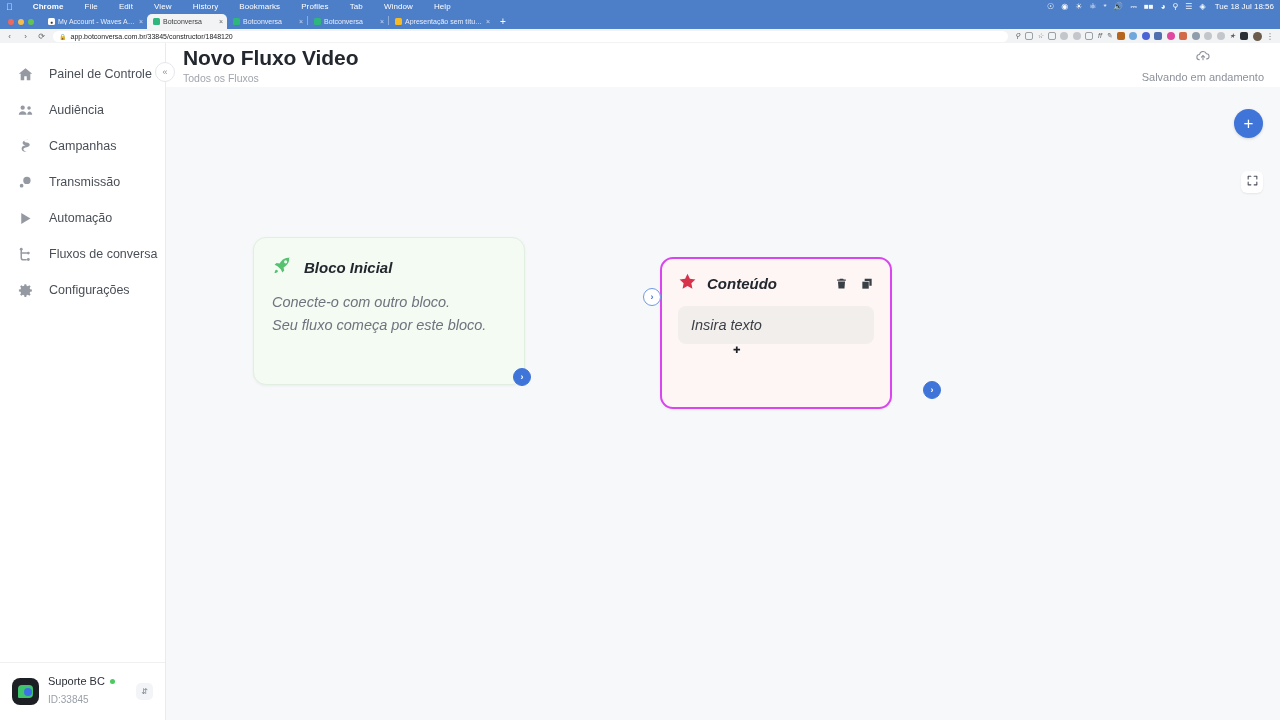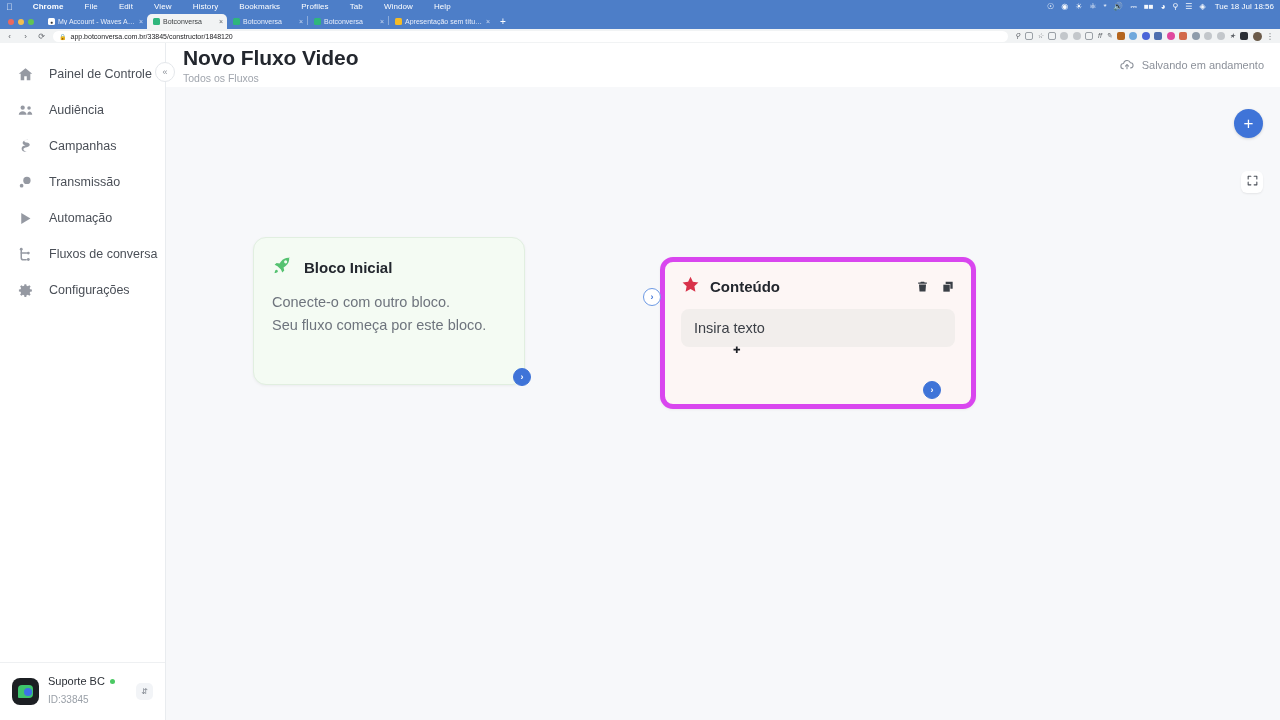--- a/index.html
+++ b/index.html
@@ -143,21 +143,21 @@
   .main { flex: 1; display: flex; flex-direction: column; position: relative; }
   .header {
     height: 44px; background: #ffffff; flex: none;
     display: flex; align-items: center; padding: 0 16px 0 17px;
     position: relative; z-index: 3;
   }
   .htitle { line-height: 1.25; }
   .htitle .t1 { font-size: 21px; font-weight: bold; color: #23272e; letter-spacing: -.1px;}
   .htitle .t2 { font-size: 10.5px; color: #a0a5ad; margin-top: 1px;}
   .hspacer { flex: 1; }
-  .saving { display: flex; align-items: center; gap: 7px; font-size: 11px; color: #8c919a; }
+  .saving { display: flex; align-items: center; gap: 7px; font-size: 11px; color: #8c919a; flex-direction: column; }
   .saving svg { display: block; }
   .share-btn {
     margin-left: 19px; height: 29px; background: #72c34b; color: #ffffff;
     border-radius: 7px; display: flex; align-items: center; gap: 12px;
     padding: 0 14px; font-size: 12px; border: none; cursor: pointer;
   }
   .share-btn svg { display: block; }
 
   
   .canvas {
@@ -172,34 +172,34 @@
   }
   .fit-btn {
     position: absolute; top: 84px; right: 17px; width: 22px; height: 22px;
     border-radius: 6px; background: #ffffff;
     display: flex; align-items: center; justify-content: center;
     color: #4c515a; cursor: pointer; box-shadow: 0 1px 2px rgba(0,0,0,.08);
   }
   .edges { position: absolute; inset: 0; pointer-events: none; }
 
   
-  .node { position: absolute; }
+  .node { position: absolute; font-style: italic; }
   .node-start {
     left: 87px; top: 150px; width: 272px; height: 148px;
     background: #f4fbf3; border: 1px solid #e1efe0; border-radius: 13px;
     box-shadow: 0 1px 3px rgba(0,0,0,.05);
     padding: 17px 18px;
   }
   .start-head { display: flex; align-items: center; gap: 11px; }
   .start-head .title { font-size: 15px; font-weight: bold; color: #23272e; }
   .start-body { margin-top: 11px; font-size: 14.5px; color: #6e747d; line-height: 1.6; }
 
   .node-content {
-    left: 494px; top: 170px; width: 316px; height: 152px;
-    background: #fdf6f5; border: 5px solid #d946ef; border-radius: 13px;
+    left: 494px; top: 170px; width: 232px; height: 152px;
+    background: #fdf6f5; border: 2px solid #d946ef; border-radius: 13px;
     box-shadow: 0 1px 3px rgba(0,0,0,.05);
     padding: 13px 16px;
   }
   .content-head { display: flex; align-items: center; gap: 10px; }
   .content-head .title { font-size: 15px; font-weight: bold; color: #23272e; flex: 1;}
   .node-tools { display: flex; align-items: center; gap: 12px; color: #3a3f46; }
   .node-tools span { display: flex; cursor: pointer; }
   .text-slot {
     margin-top: 11px; height: 38px; background: #f2eeec; border-radius: 8px;
     display: flex; align-items: center; padding: 0 13px;

